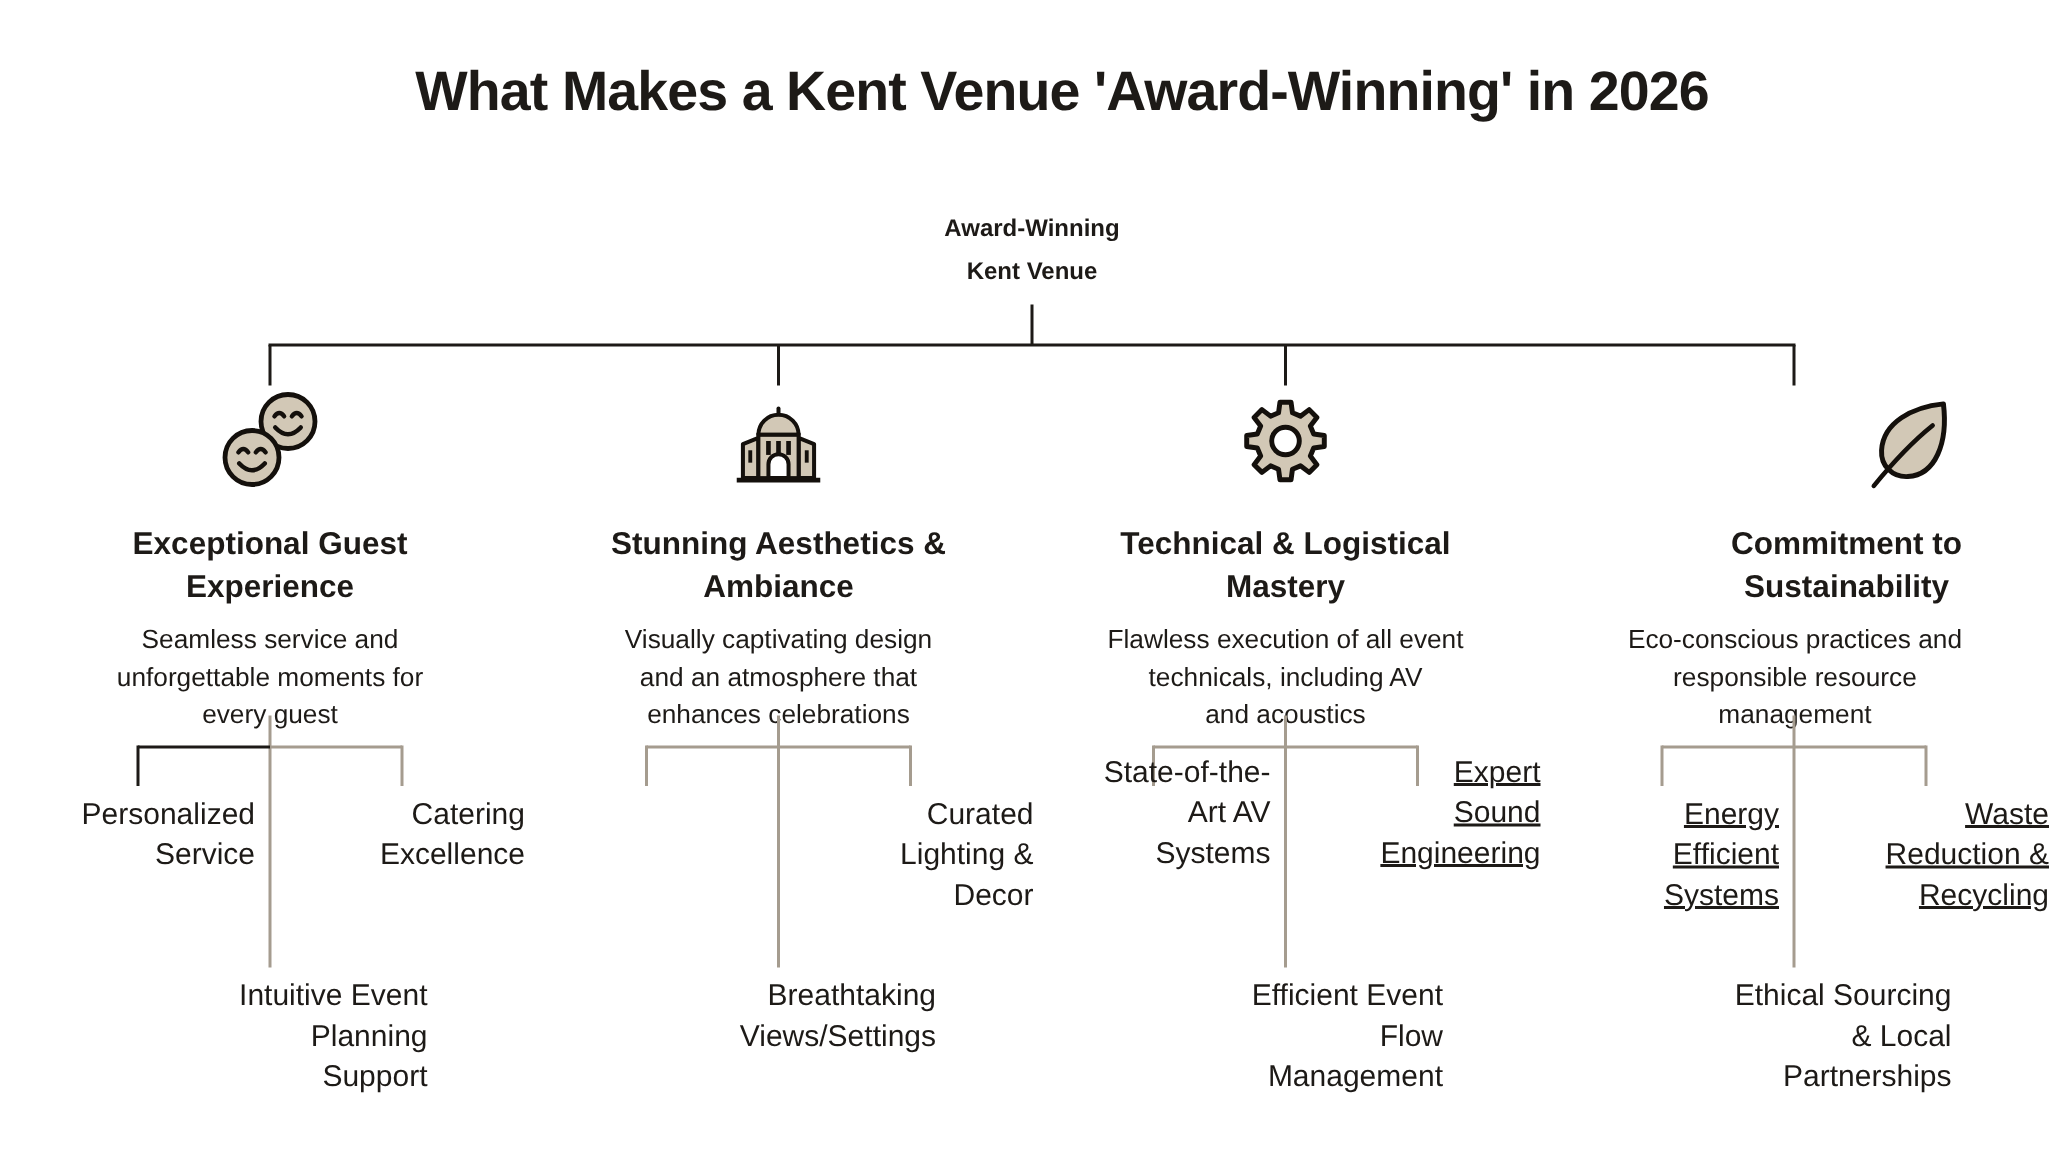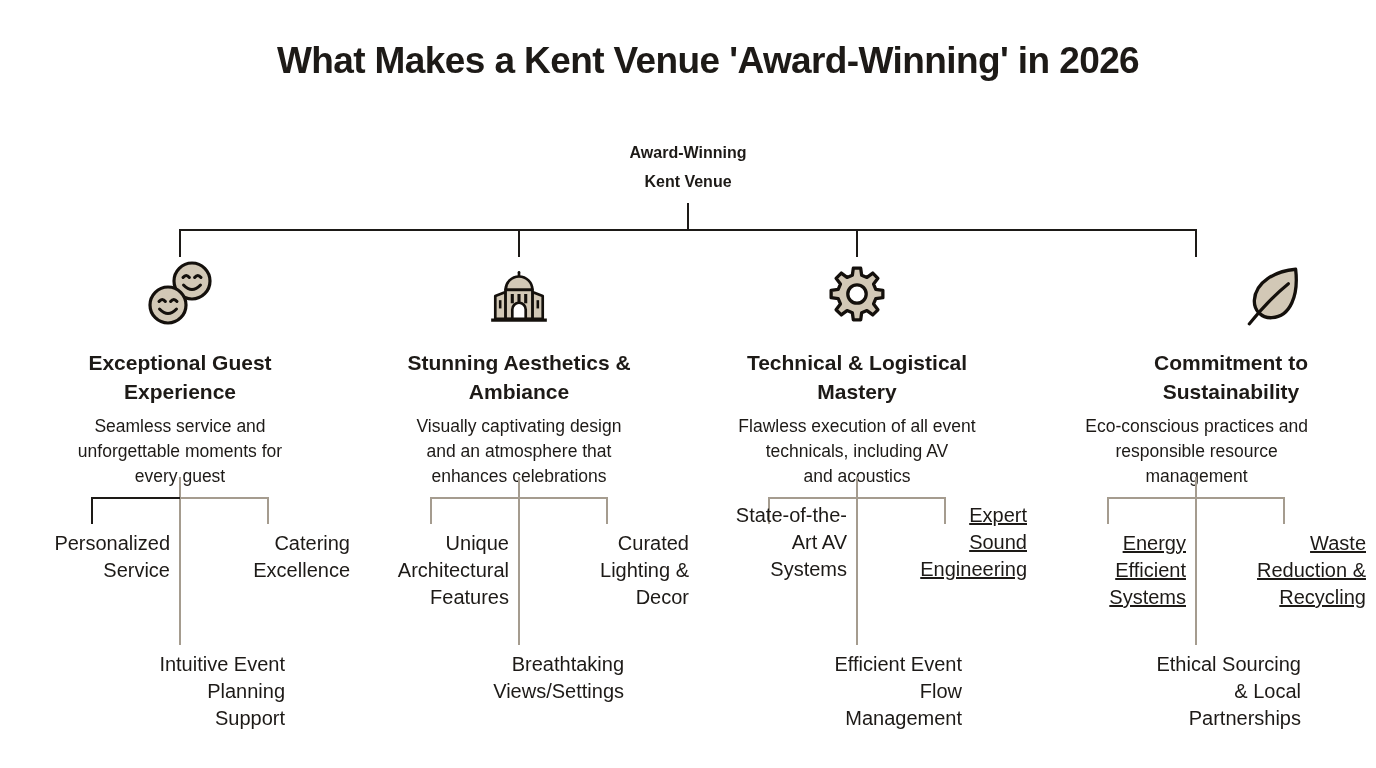--- a/index.html
+++ b/index.html
@@ -139,23 +139,20 @@
   <div class="line tan" style="left:1283px;top:497px;width:2px;height:27px;"></div>
 
   <div class="child" style="left:14px;top:530px;width:156px;">Personalized
 Service</div>
   <div class="child" style="left:186px;top:530px;width:164px;">Catering
 Excellence</div>
   <div class="child" style="left:75px;top:651px;width:210px;">Intuitive Event
 Planning
 Support</div>
 
-  <div class="child" style="left:353px;top:530px;width:156px;">Unique
-Architectural
-Features</div>
   <div class="child" style="left:525px;top:530px;width:164px;">Curated
 Lighting &amp;
 Decor</div>
   <div class="child" style="left:414px;top:651px;width:210px;">Breathtaking
 Views/Settings</div>
 
   <div class="child" style="left:691px;top:502px;width:156px;">State-of-the-
 Art AV
 Systems</div>
   <div class="child" style="left:863px;top:502px;width:164px;text-decoration:underline;">Expert

